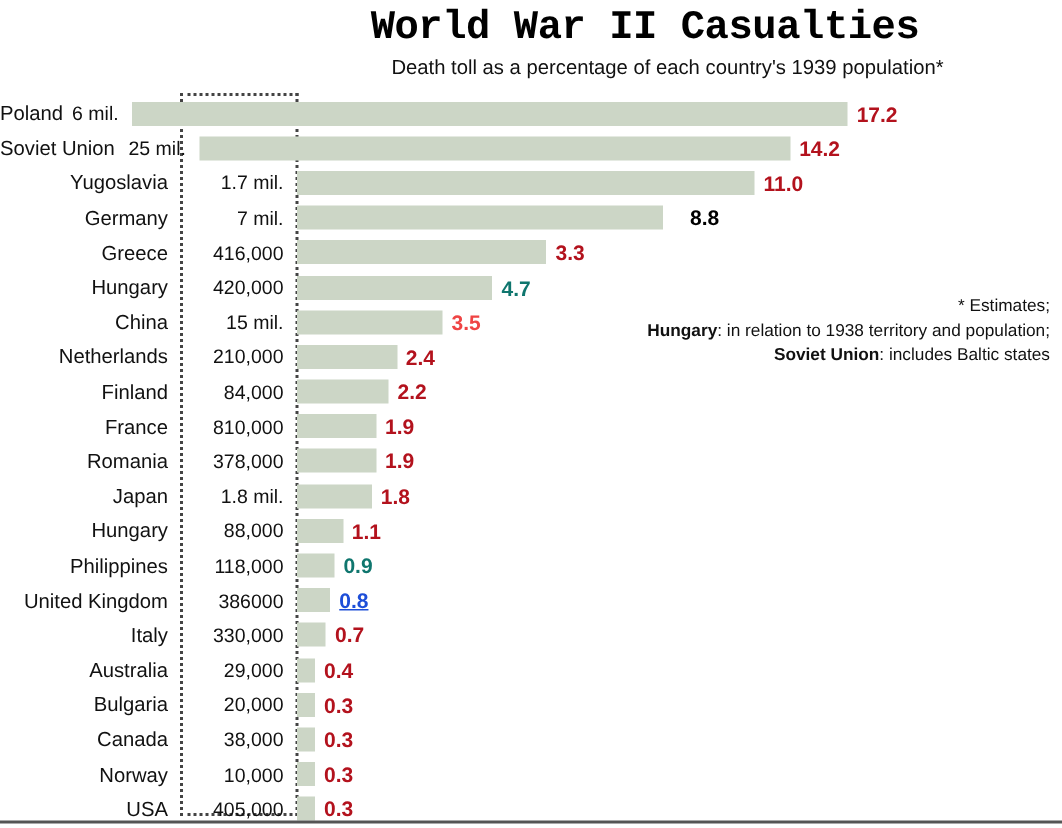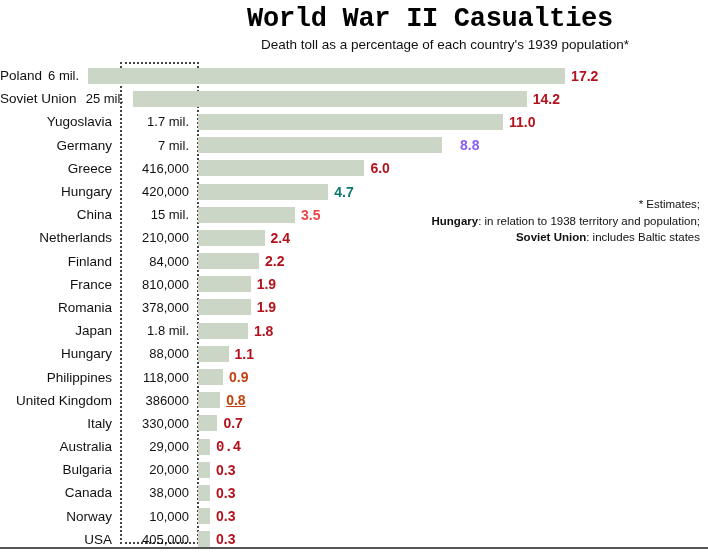--- a/index.html
+++ b/index.html
@@ -168,29 +168,29 @@
         <div class="bar-cell">
           <span class="bar" style="width: 305.058px; background: rgb(204, 214, 198);"></span>
           <span class="bar-value" style="color: rgb(179, 18, 29);">11.0</span>
         </div>
       </div>
       <div class="row">
         <div class="country">Germany</div>
         <div class="deaths">7 mil.</div>
         <div class="bar-cell">
           <span class="bar" style="width: 244.047px; background: rgb(204, 214, 198);"></span>
-          <span class="bar-value" style="color: #8b5cf6; padding-left: 12px;">8.8</span>
+          <span class="bar-value" style="color: #000000; padding-left: 12px;">8.8</span>
         </div>
       </div>
       <div class="row">
         <div class="country">Greece</div>
         <div class="deaths">416,000</div>
         <div class="bar-cell">
           <span class="bar" style="width: 166.395px; background: rgb(204, 214, 198);"></span>
-          <span class="bar-value" style="color: rgb(179, 18, 29);">6.0</span>
+          <span class="bar-value" style="color: rgb(179, 18, 29);">3.3</span>
         </div>
       </div>
       <div class="row">
         <div class="country">Hungary</div>
         <div class="deaths">420,000</div>
         <div class="bar-cell">
           <span class="bar" style="width: 130.343px; background: rgb(204, 214, 198);"></span>
           <span class="bar-value" style="color: #0f766e; text-align: center;">4.7</span>
         </div>
       </div>
@@ -248,45 +248,45 @@
         <div class="bar-cell">
           <span class="bar" style="width: 30.5058px; background: rgb(204, 214, 198);"></span>
           <span class="bar-value" style="color: rgb(179, 18, 29);">1.1</span>
         </div>
       </div>
       <div class="row">
         <div class="country">Philippines</div>
         <div class="deaths">118,000</div>
         <div class="bar-cell">
           <span class="bar" style="width: 24.9593px; background: rgb(204, 214, 198);"></span>
-          <span class="bar-value" style="color: #c2410c;">0.9</span>
+          <span class="bar-value" style="color: #0f766e;">0.9</span>
         </div>
       </div>
       <div class="row">
         <div class="country">United Kingdom</div>
         <div class="deaths">386000</div>
         <div class="bar-cell">
           <span class="bar" style="width: 22.186px; background: rgb(204, 214, 198);"></span>
-          <span class="bar-value" style="color: #c2410c; text-decoration: underline;">0.8</span>
+          <span class="bar-value" style="color: #1d4ed8; text-decoration: underline;">0.8</span>
         </div>
       </div>
       <div class="row">
         <div class="country">Italy</div>
         <div class="deaths">330,000</div>
         <div class="bar-cell">
           <span class="bar" style="width: 19.4128px; background: rgb(204, 214, 198);"></span>
           <span class="bar-value" style="color: rgb(179, 18, 29);">0.7</span>
         </div>
       </div>
       <div class="row">
         <div class="country">Australia</div>
         <div class="deaths">29,000</div>
         <div class="bar-cell">
           <span class="bar" style="width: 12px; background: rgb(204, 214, 198);"></span>
-          <span class="bar-value" style="color: rgb(179, 18, 29); font-family: Liberation Mono, monospace;">0.4</span>
+          <span class="bar-value" style="color: rgb(179, 18, 29);">0.4</span>
         </div>
       </div>
       <div class="row">
         <div class="country">Bulgaria</div>
         <div class="deaths">20,000</div>
         <div class="bar-cell">
           <span class="bar" style="width: 12px; background: rgb(204, 214, 198);"></span>
           <span class="bar-value" style="color: rgb(179, 18, 29);">0.3</span>
         </div>
       </div>

